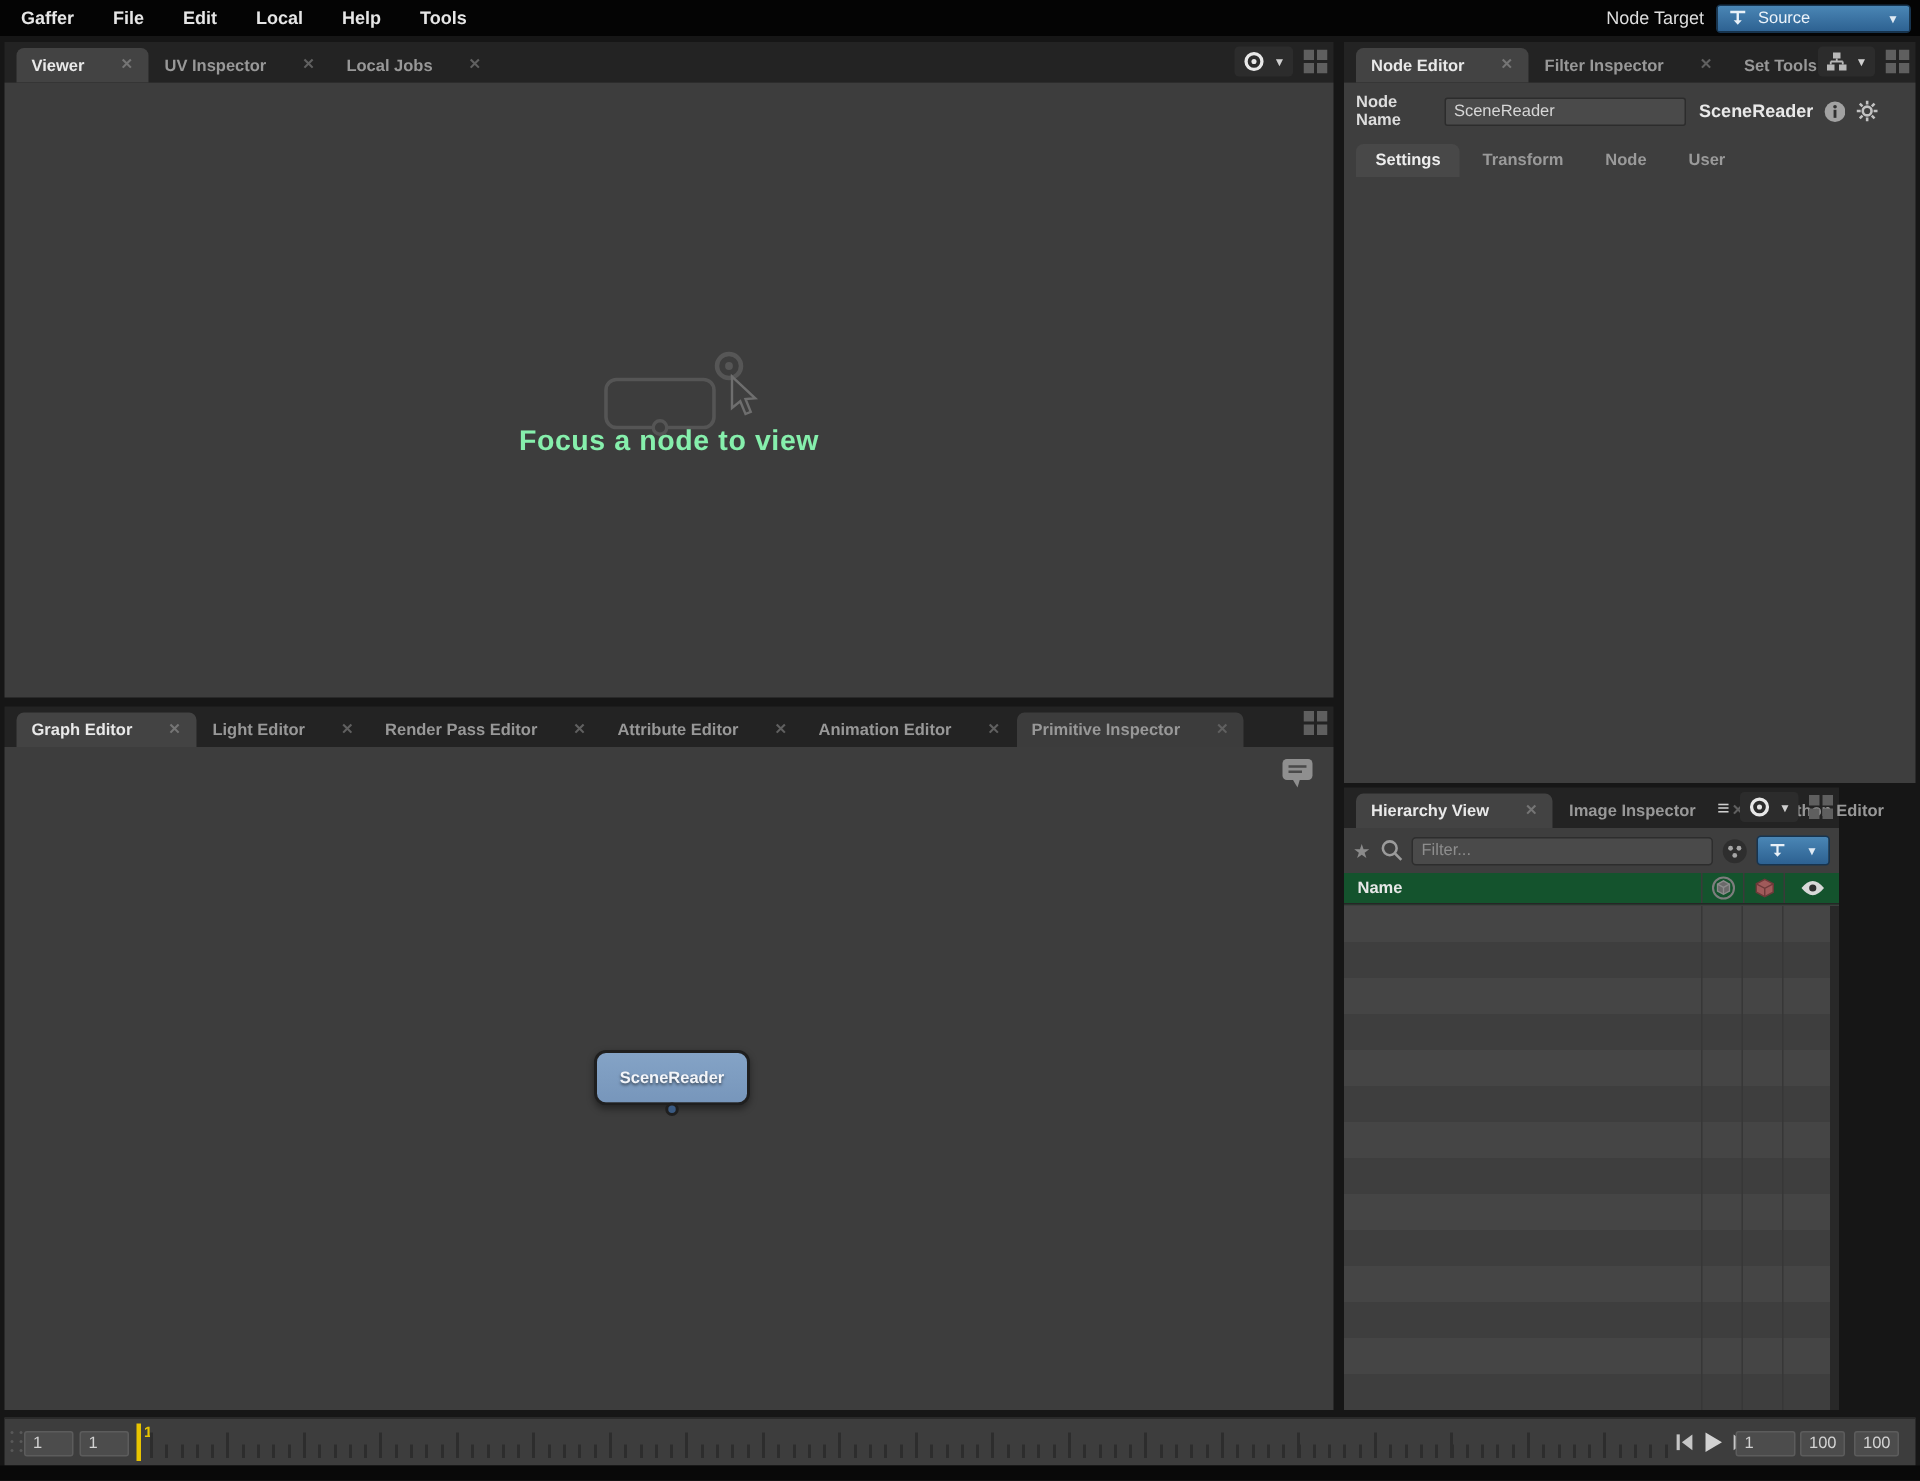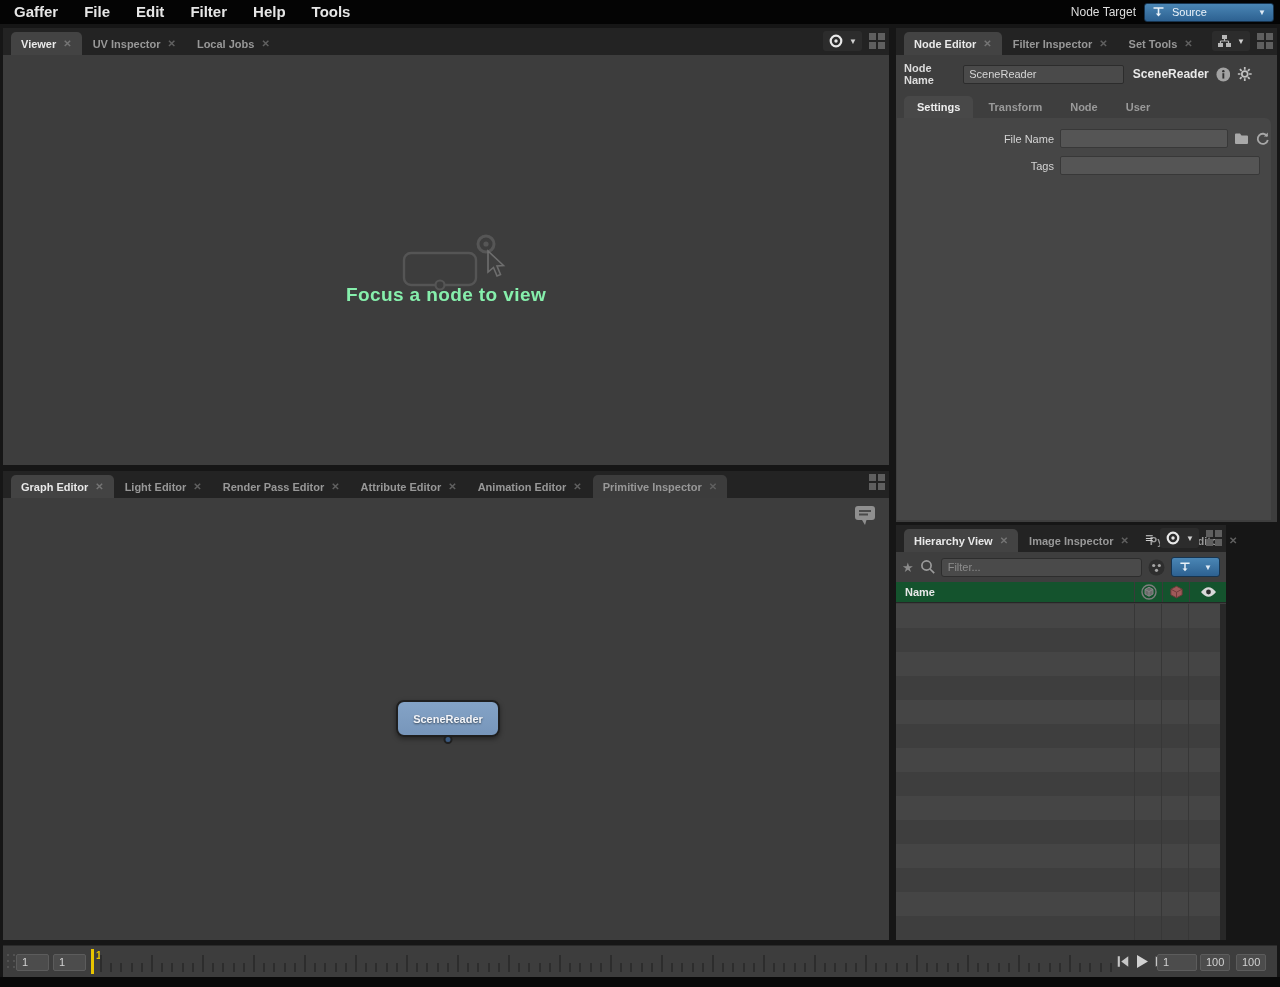--- a/index.html
+++ b/index.html
@@ -1,32 +1,32 @@
 <!DOCTYPE html>
 <html><head>
 <meta charset="utf-8">
 <style>
   *{box-sizing:border-box;margin:0;padding:0}
   html,body{width:1280px;height:987px}
   body{position:relative;background:#161616;font-family:"Liberation Sans",sans-serif;overflow:hidden}
 
   
   .menubar{position:absolute;left:0;top:0;width:1280px;height:24px;background:#040404;display:flex;align-items:center;z-index:5}
-  .menu-item{color:#e6e6e6;font-size:15px;font-weight:bold;padding:0 13px;line-height:24px;cursor:default}
+  .menu-item{color:#e6e6e6;font-size:12px;font-weight:bold;padding:0 13px;line-height:24px;cursor:default}
   .menu-item:first-child{padding-left:14px}
   .menubar-right{margin-left:auto;display:flex;align-items:center;gap:8px;padding-right:6px}
   .edit-target-label{color:#dedede;font-size:12px}
   .btn-blue{background:linear-gradient(#4a86b5,#2d6191);border:1px solid #17344f;border-radius:3px;height:19px;display:flex;align-items:center;color:#ecf3fa;font-size:11px;padding:0 7px;gap:7px}
   .btn-blue .caret{margin-left:auto;font-size:8px;color:#dfeaf4}
   .btn-source{width:130px}
 
   
   .panel{position:absolute}
   .tabstrip{position:relative;height:27px;background:#232323;display:flex;align-items:flex-end;padding-left:8px;gap:1px}
-  .tab{height:23px;display:flex;align-items:center;gap:7px;padding:0 10px;border-radius:5px 5px 0 0;font-size:11px;font-weight:bold;color:#989898;white-space:nowrap}
+  .tab{height:23px;display:flex;align-items:center;gap:24px;padding:0 10px;border-radius:5px 5px 0 0;font-size:11px;font-weight:bold;color:#989898;white-space:nowrap}
   .tab.active{background:#434343;color:#e9e9e9}
   .tab.alt{background:#3c3c3c}
   .tclose{font-size:10px;color:#606060;font-weight:bold;line-height:1}
   .tab.active .tclose{color:#757575}
   .strip-controls{position:absolute;right:4px;top:3px;display:flex;align-items:center;gap:7px}
   .icon-btn{background:#2c2c2c;border-radius:3px;height:20px;display:flex;align-items:center;padding:0 5px;gap:5px}
   .icon-btn .caret{font-size:8px;color:#cfcfcf}
   .content{position:absolute;left:0;right:0;top:27px;bottom:0;background:#3d3d3d;overflow:hidden}
 
   
@@ -83,21 +83,21 @@
 
   svg{display:block}
 </style>
 </head>
 <body>
 
 <div class="menubar">
   <span class="menu-item">Gaffer</span>
   <span class="menu-item">File</span>
   <span class="menu-item">Edit</span>
-  <span class="menu-item">Filter</span>
+  <span class="menu-item">Local</span>
   <span class="menu-item">Help</span>
   <span class="menu-item">Tools</span>
   <div class="menubar-right">
     <span class="edit-target-label">Node Target</span>
     <div class="btn-blue btn-source">
       <svg width="13" height="13" viewBox="0 0 13 13">
           <path d="M1.5 2h10M6.5 2v7" stroke="#e9f1f8" stroke-width="1.6" fill="none"></path>
           <path d="M3.8 7.5L6.5 10.5L9.2 7.5Z" fill="#e9f1f8"></path>
         </svg>
       <span>Source</span>
@@ -244,37 +244,20 @@
           </g>
         <circle cx="9" cy="9" r="3.4" fill="none" stroke="#c2c2c2" stroke-width="2"></circle>
       </svg>
     </div>
     <div class="subtabs">
       <div class="subtab active">Settings</div>
       <div class="subtab">Transform</div>
       <div class="subtab">Node</div>
       <div class="subtab">User</div>
     </div>
-    <div class="ne-box">
-      <div class="field-row" style="top:11px;width:100%">
-        <span class="field-label" style="width:157px">File Name</span>
-        <input class="txt-input in-filename" value="" style="">
-        <svg width="15" height="13" viewBox="0 0 15 13">
-            <path d="M1 2.5a1 1 0 0 1 1-1h4l1.5 2H13a1 1 0 0 1 1 1V11a1 1 0 0 1-1 1H2a1 1 0 0 1-1-1Z" fill="#a8a8a8"></path>
-          </svg>
-        <svg width="15" height="15" viewBox="0 0 15 15">
-            <path d="M12.2 5.2A5.1 5.1 0 1 0 12.8 9" fill="none" stroke="#a8a8a8" stroke-width="1.8"></path>
-            <path d="M12.8 1.5v4h-4z" fill="#a8a8a8"></path>
-          </svg>
-      </div>
-      <div class="field-row" style="top:38px;width:100%">
-        <span class="field-label" style="width:157px">Tags</span>
-        <input class="txt-input in-tags" value="" style="">
-      </div>
-    </div>
   </div>
 </div>
 
 <div class="panel" style="left:896px;top:525px;width:330px;height:415px">
   <div class="tabstrip">
     <div class="tab active">
       <span>Hierarchy View</span>
       <span class="tclose">✕</span>
     </div>
     <div class="tab">

